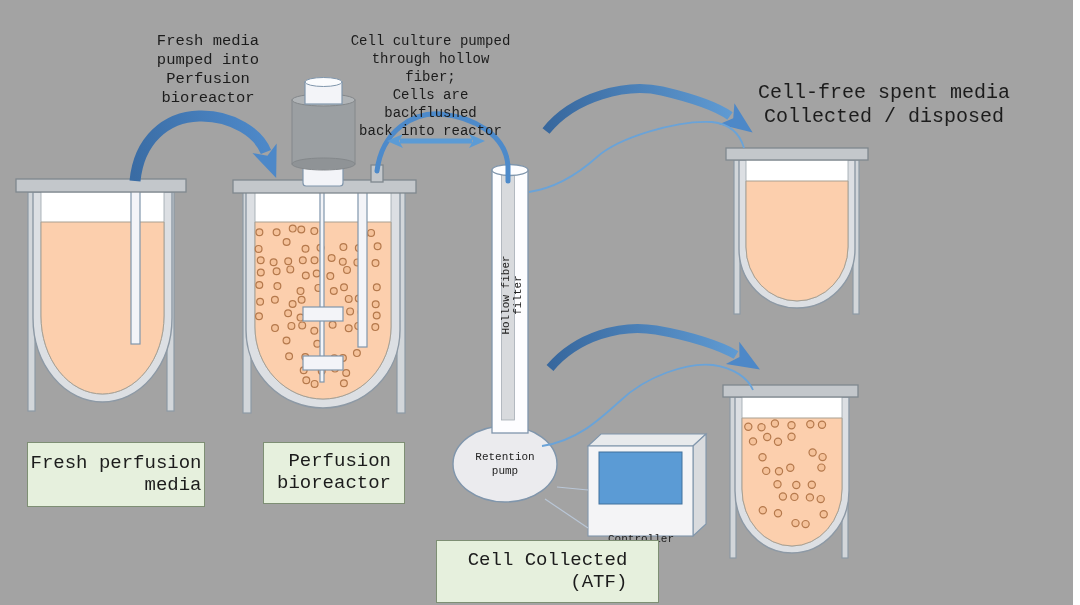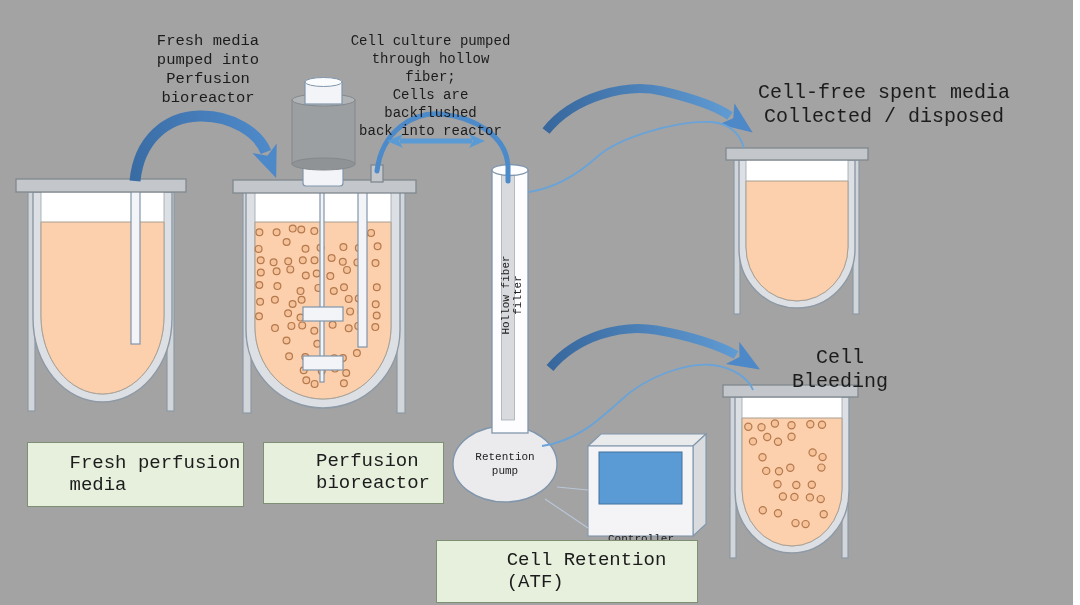--- a/index.html
+++ b/index.html
@@ -33,21 +33,21 @@
   .connector{stroke:#b9c6d6;stroke-width:1.2;}
 
   
   .ann{position:absolute;white-space:pre-line;text-align:center;}
   .ann-small{font-size:14px;line-height:1.28;}
   .ann-mid{font-size:15.5px;line-height:1.22;}
   .ann-big{font-size:20px;line-height:1.18;}
   .glabel{position:absolute;background:var(--label-green-bg,#e6f0dd);
           border:1.6px solid var(--label-green-border,#7e8f74);
           display:flex;align-items:center;justify-content:center;
-          text-align:left;white-space:pre-line;font-size:19px;line-height:1.15;padding-left:39px;}
+          text-align:right;white-space:pre-line;font-size:19px;line-height:1.15;}
   .tinylabel{position:absolute;font-size:11px;line-height:1.25;text-align:center;white-space:pre-line;color:#222;}
   .vlabel{position:absolute;left:448px;top:287px;width:120px;height:16px;
           transform:rotate(-90deg);text-align:center;font-size:11px;color:#222;}
 </style>
 </head>
 <body>
 
 <div id="stage">
 
   <svg id="diagram" width="1080" height="605" viewBox="0 0 1080 605" xmlns="http://www.w3.org/2000/svg">
@@ -264,26 +264,25 @@
   <div class="ann ann-mid" style="left:128px;top:32px;width:160px;">Fresh media
 pumped into
 Perfusion
 bioreactor</div>
   <div class="ann ann-big" style="left:754px;top:81px;width:260px;">Cell-free spent media
 Collected / disposed</div>
   <div class="ann ann-small" style="left:348px;top:33px;width:165px;">Cell culture pumped
 through hollow fiber;
 Cells are backflushed
 back into reactor</div>
-  <div class="ann ann-big" style="left:770px;top:346px;width:140px;">Cell Bleeding</div>
 
   <div class="vlabel">Hollow fiber filter</div>
   <div class="tinylabel" style="left:459px;top:451px;width:92px;">Retention
 pump</div>
   <div class="tinylabel" style="left:595px;top:533px;width:92px;">Controller</div>
 
   <div class="glabel" style="left:27px;top:442px;width:176px;height:63px;">Fresh perfusion
 media</div>
   <div class="glabel" style="left:263px;top:442px;width:140px;height:60px;">Perfusion
 bioreactor</div>
-  <div class="glabel" style="left:436px;top:540px;width:221px;height:61px;">Cell Retention
+  <div class="glabel" style="left:436px;top:540px;width:221px;height:61px;">Cell Collected
 (ATF)</div>
 </div>
 
 </body></html>

